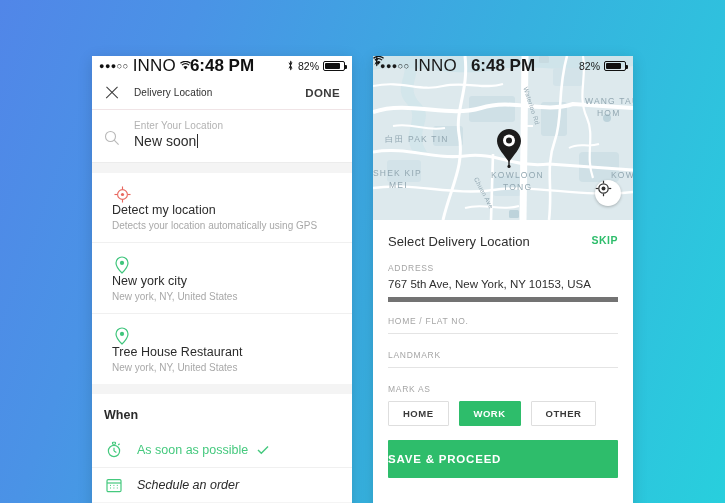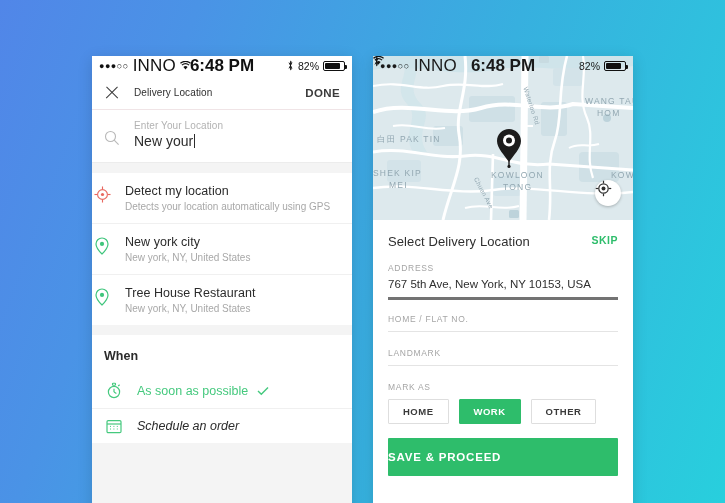--- a/index.html
+++ b/index.html
@@ -151,23 +151,24 @@
     vertical-align: -2px;
     margin-left: 1px;
   }
 
   .gap-strip { height: 10px; background: #f4f4f4; }
 
   .list { background: #fff; }
   .list-item {
     display: flex;
     align-items: flex-start;
-    padding: 11px 12px 11px 0;
+    padding: 11px 12px 11px 20px;
     border-bottom: 1px solid #f0f0f0;
     background: #fff;
+    flex-direction: column;
   }
   .list-item:last-child { border-bottom: none; }
   .li-icon {
     flex: 0 0 auto;
     width: 20px;
     margin-right: 13px;
     margin-top: 2px;
     display: flex;
     justify-content: center;
   }
@@ -272,21 +273,21 @@
     font-size: 8.5px;
     color: #a5a5a5;
     letter-spacing: 0.7px;
     margin-bottom: 5px;
   }
   .field-value {
     font-size: 11.5px;
     color: #2f2f2f;
     min-height: 14px;
     padding-bottom: 7px;
-    border-bottom: 3px solid #737373;
+    border-bottom: 5px solid #737373;
   }
   .field-empty {
     min-height: 2px;
     padding-bottom: 2px;
     border-bottom: 1px solid #e4e4e4;
   }
   .field.tall { margin-bottom: 16px; }
   .field.tall .field-label { margin-top: 14px; }
 
   .markas-label {
@@ -367,21 +368,21 @@
 
     <div class="search-row">
       <span class="search-icon">
         <svg width="16" height="16" viewBox="0 0 16 16">
           <circle cx="6.5" cy="6.5" r="5" stroke="#b8b8b8" stroke-width="1.1" fill="none"></circle>
           <line x1="10.2" y1="10.2" x2="14.6" y2="14.6" stroke="#b8b8b8" stroke-width="1.1"></line>
         </svg>
       </span>
       <div class="search-fields">
         <div class="search-placeholder">Enter Your Location</div>
-        <div class="search-value"><span>New your</span><span class="caret"></span></div>
+        <div class="search-value"><span>New soon</span><span class="caret"></span></div>
       </div>
     </div>
 
     <div class="gap-strip"></div>
 
     <div class="list">
 
       <div class="list-item">
         <span class="li-icon">
           <svg width="17" height="17" viewBox="0 0 18 18">
@@ -526,21 +527,21 @@
             <path d="M2 2.6 L5 8.4 L3.5 9.8 L3.5 1.2 L5 2.6 L2 8.4" stroke="#111" stroke-width="0.9" fill="none"></path>
           </svg>
         </span>
         <span>82%</span>
         <span class="battery">
             <i></i>
           </span>
       </div>
     </div>
 
-    <div class="map-label" style="left:4px; top:78px;">白田 PAK TIN</div>
+    <div class="map-label" style="left:12px; top:78px;">白田 PAK TIN</div>
     <div class="map-label" style="left:0px; top:112px;">SHEK KIP</div>
     <div class="map-label" style="left:16px; top:124px;">MEI</div>
     <div class="map-label" style="left:118px; top:114px;">KOWLOON</div>
     <div class="map-label" style="left:130px; top:126px;">TONG</div>
     <div class="map-label" style="left:212px; top:40px;">WANG TAU</div>
     <div class="map-label" style="left:224px; top:52px;">HOM</div>
     <div class="map-label" style="left:238px; top:114px;">KOW</div>
     <div class="map-label rot" style="left:156px; top:30px;">Waterloo Rd</div>
     <div class="map-label rot2" style="left:106px; top:120px;">Chuen Ave</div>
 

